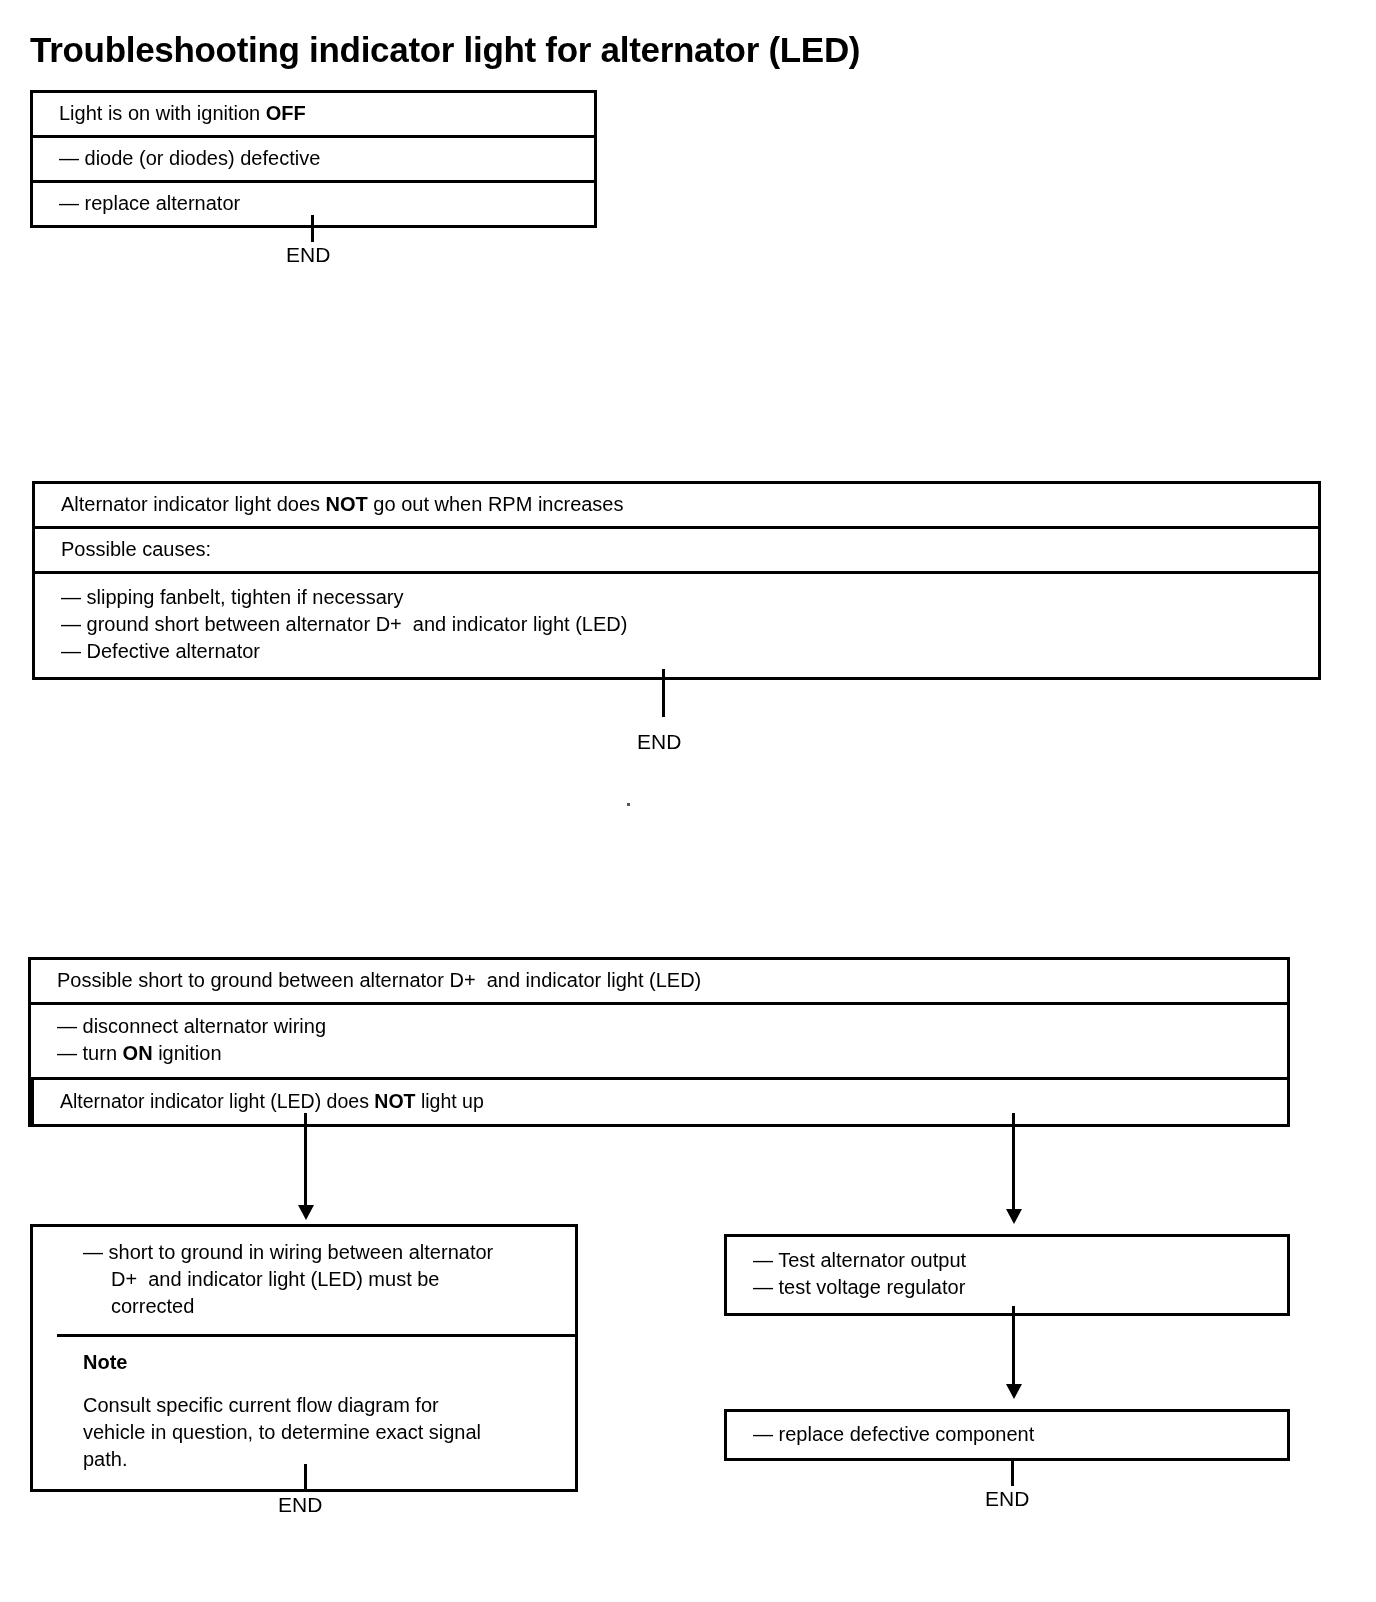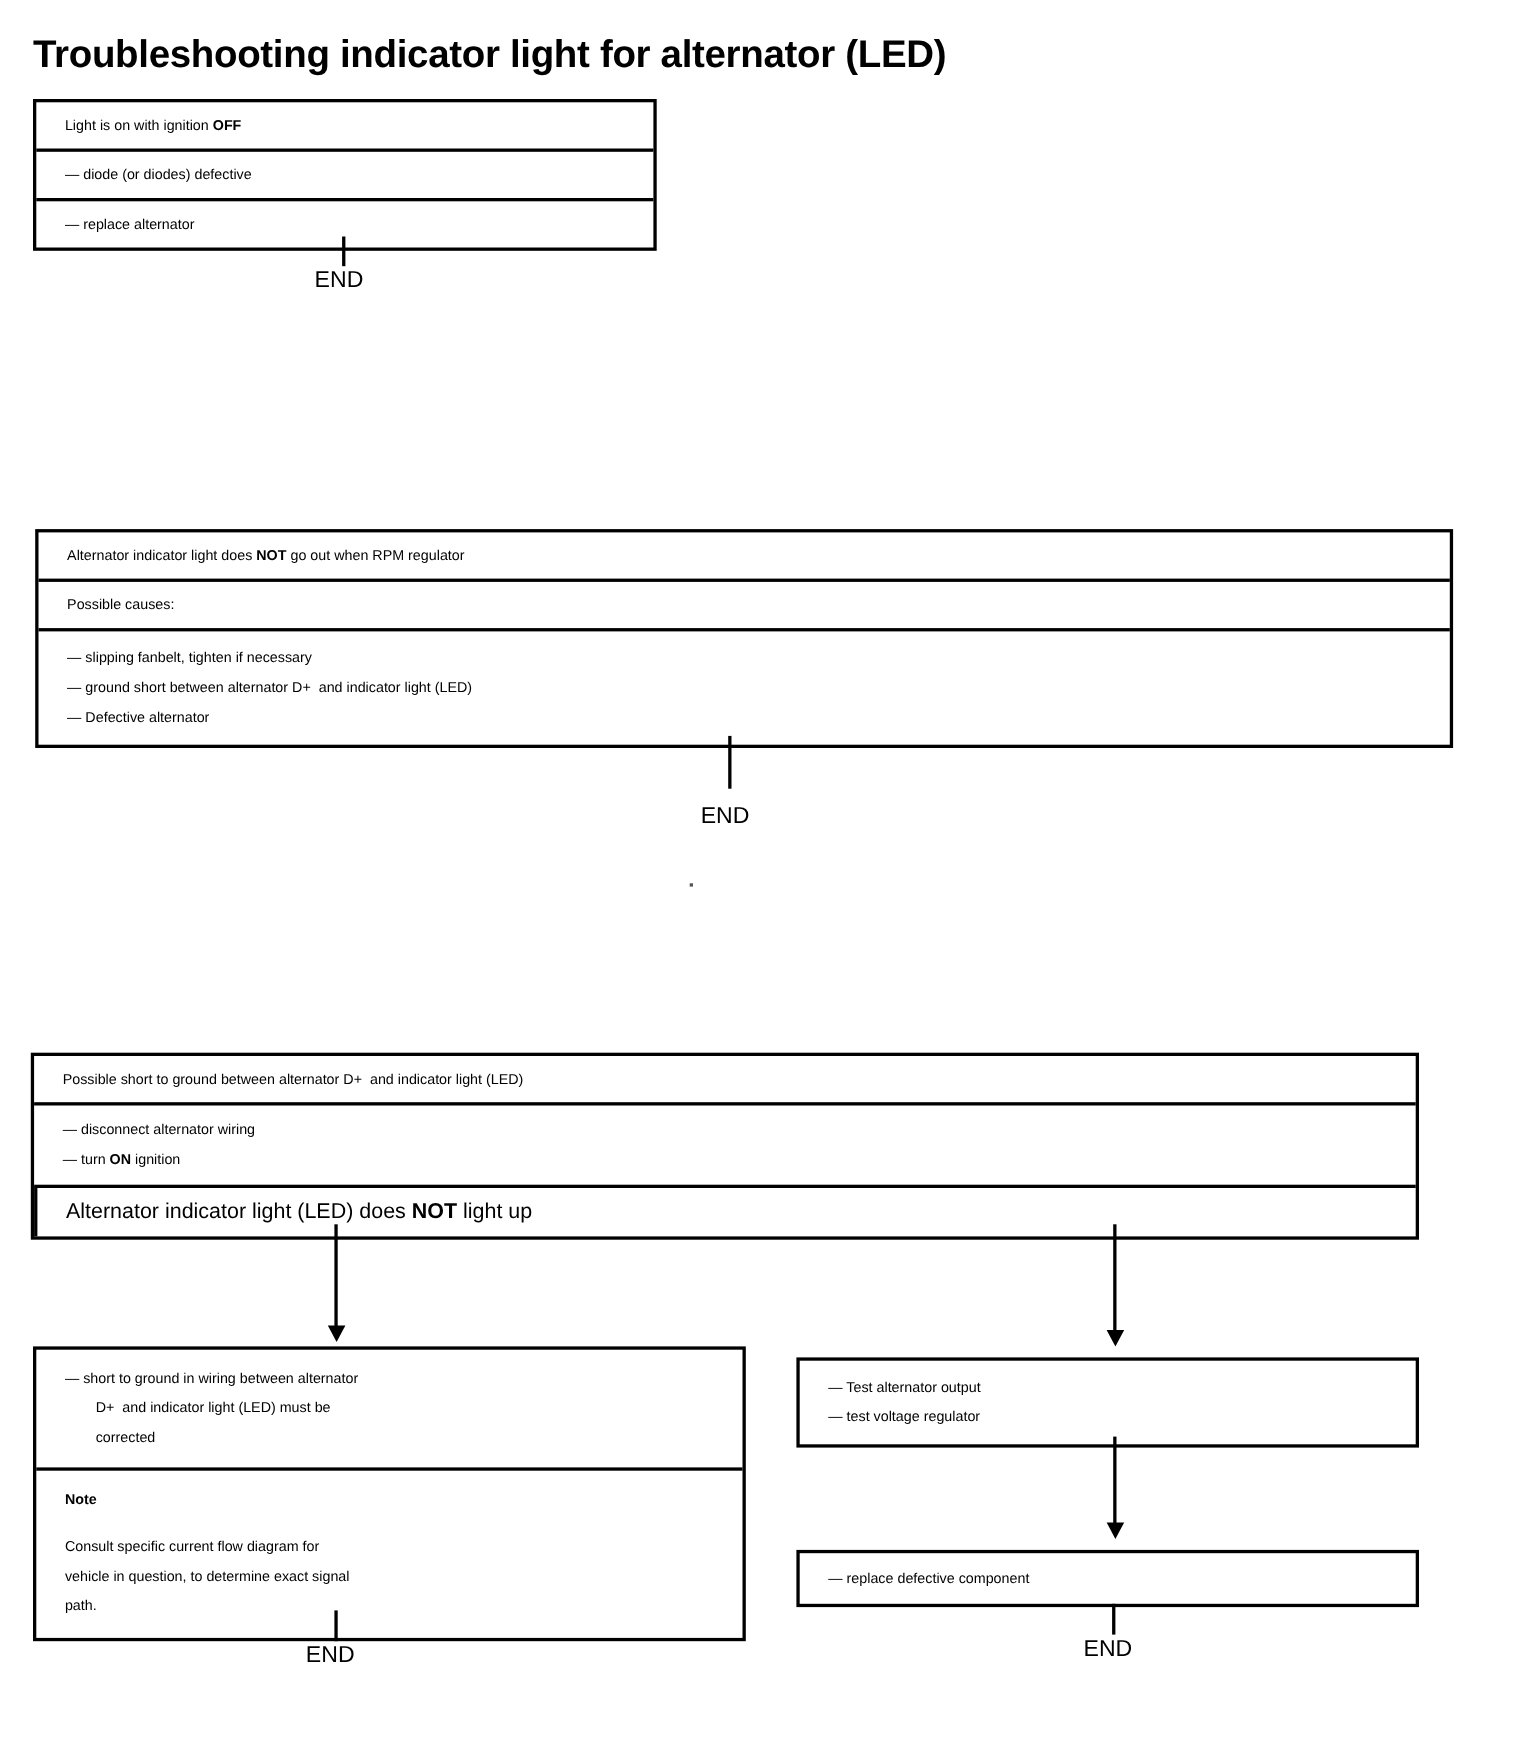--- a/index.html
+++ b/index.html
@@ -37,21 +37,21 @@
   .fc-box {
     position: absolute;
     border: 3px solid #000;
     box-sizing: border-box;
     background: #fff;
   }
   .fc-row {
     box-sizing: border-box;
     border-bottom: 3px solid #000;
     padding: 7px 0 8px 26px;
-    font-size: 13px;
+    font-size: 20px;
     line-height: 27px;
   }
   .fc-row:last-child { border-bottom: none; }
 
   .fc-line { white-space: pre; }
 
   b { font-weight: bold; }
 
   
   .fc-split {
@@ -110,21 +110,21 @@
     <div class="fc-row">
       <span class="fc-line">— replace alternator</span>
     </div>
   </div>
 
   <div class="vline" style="left:311px; top:215px; height:27px;"></div>
   <div class="end-label" style="left:286px; top:243px;">END</div>
 
   <div class="fc-box" style="left:32px; top:481px; width:1289px;">
     <div class="fc-row">
-      <span class="fc-line"><span>Alternator indicator light does </span><b>NOT</b><span> go out when RPM regulator</span></span>
+      <span class="fc-line"><span>Alternator indicator light does </span><b>NOT</b><span> go out when RPM increases</span></span>
     </div>
     <div class="fc-row">
       <span class="fc-line">Possible causes:</span>
     </div>
     <div class="fc-row" style="padding-top:10px; padding-bottom:12px;">
       <div class="fc-line">— slipping fanbelt, tighten if necessary</div>
       <div class="fc-line">— ground short between alternator D+  and indicator light (LED)</div>
       <div class="fc-line">— Defective alternator</div>
     </div>
   </div>
@@ -148,21 +148,21 @@
       </div>
     </div>
   </div>
 
   <div class="vline" style="left:304px; top:1113px; height:96px;"></div>
   <div class="arrowhead" style="left:298px; top:1205px;"></div>
 
   <div class="vline" style="left:1012px; top:1113px; height:100px;"></div>
   <div class="arrowhead" style="left:1006px; top:1209px;"></div>
 
-  <div class="fc-box" style="left:30px; top:1224px; width:648px;">
+  <div class="fc-box" style="left:30px; top:1224px; width:548px;padding-left:24px;">
     <div class="fc-row" style="padding:12px 0 14px 26px;">
       <div class="fc-line">— short to ground in wiring between alternator</div>
       <div class="fc-line" style="padding-left:28px;">D+  and indicator light (LED) must be</div>
       <div class="fc-line" style="padding-left:28px;">corrected</div>
     </div>
     <div class="fc-row" style="padding:12px 0 16px 26px;">
       <div class="fc-line" style="font-weight:bold; margin-bottom:16px;">Note</div>
       <div class="fc-line">Consult specific current flow diagram for</div>
       <div class="fc-line">vehicle in question, to determine exact signal</div>
       <div class="fc-line">path.</div>

